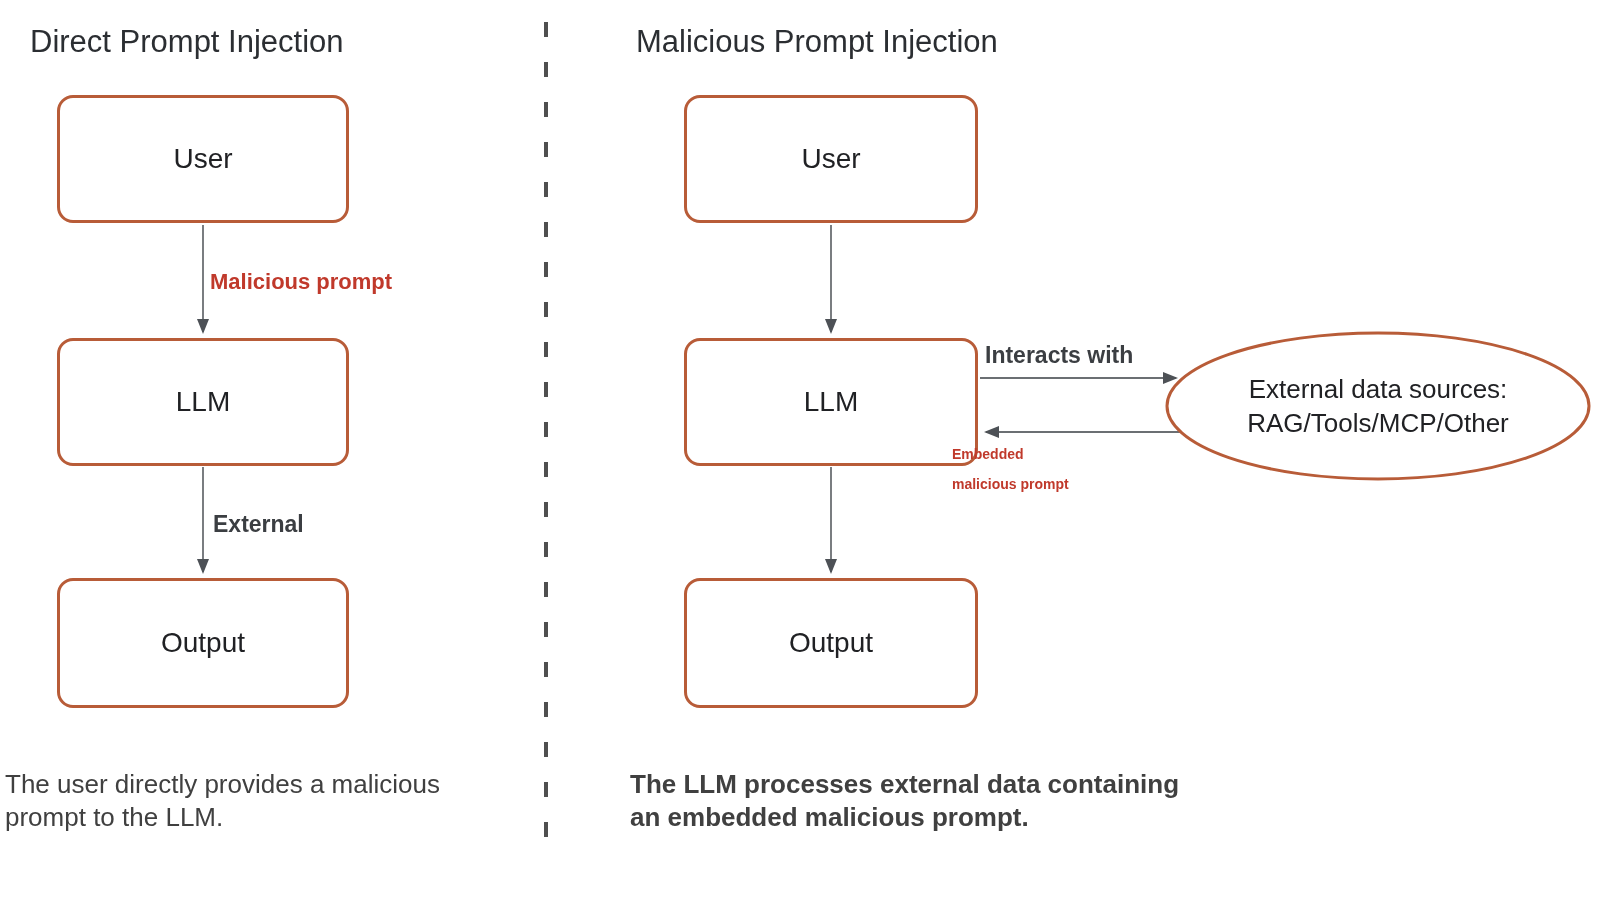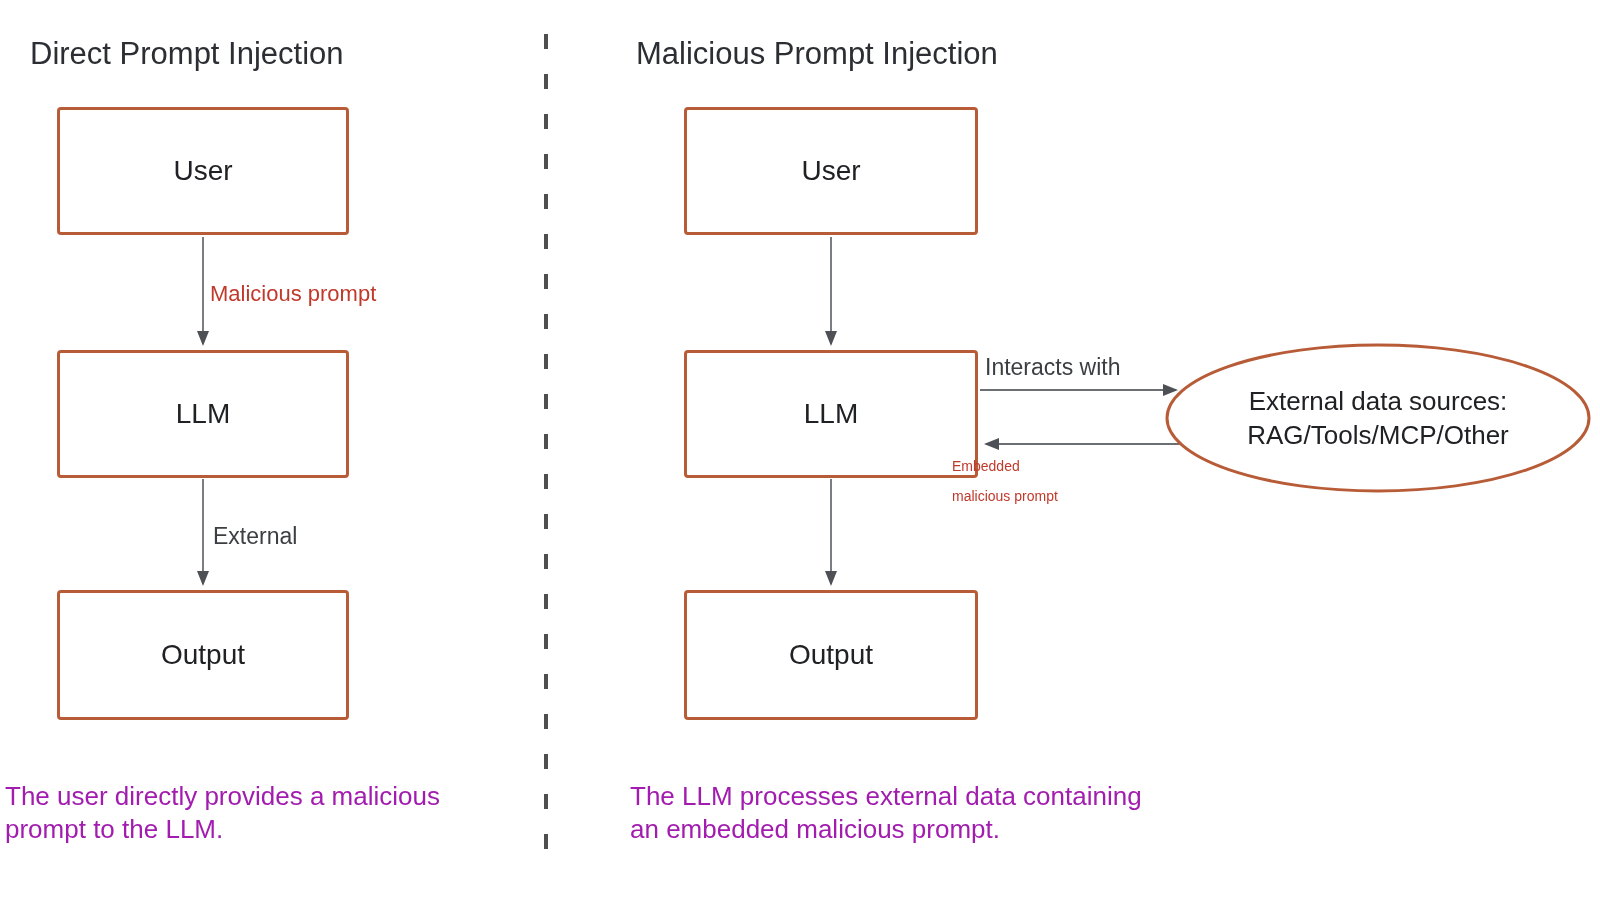--- a/index.html
+++ b/index.html
@@ -3,52 +3,53 @@
 <meta charset="utf-8">
 <style>
   html, body { margin: 0; padding: 0; }
   body {
     width: 1600px; height: 900px;
     background: #ffffff;
     font-family: "Liberation Sans", sans-serif;
     position: relative;
     overflow: hidden;
   }
-  .stage { position: absolute; left: 0; top: 12px; width: 1600px; height: 688px; }
+  .stage { position: absolute; left: 0; top: 0; width: 1600px; height: 688px; }
   svg.connectors { position: absolute; left: 0; top: 0; width: 1600px; height: 900px; }
 
   .panel-title {
     position: absolute;
     font-size: 31px;
     color: #2b2e32;
     white-space: nowrap;
   }
   .title-direct   { left: 30px;  top: 24px; }
   .title-indirect { left: 636px; top: 24px; }
 
   .node {
     position: absolute;
     border: 3px solid #b85c38;
-    border-radius: 4px;
+    border-radius: 16px;
     background: #ffffff;
     display: flex; align-items: center; justify-content: center;
     font-size: 28px; color: #202124;
     box-sizing: border-box;
   }
   .col-l { left: 57px;  width: 292px; }
   .col-r { left: 684px; width: 294px; }
   .row-user   { top: 95px;  height: 128px; }
   .row-llm    { top: 338px; height: 128px; justify-content: center; }
   .row-output { top: 578px; height: 130px; }
 
   .edge-label {
     position: absolute;
     font-size: 23px;
     color: #3b3e42;
     white-space: nowrap;
+    font-weight: bold;
   }
   .edge-label.red { color: #c0392b; }
   .lbl-malicious { left: 210px; top: 269px; font-size: 22px; }
   .lbl-response  { left: 213px; top: 511px; }
   .lbl-interacts { left: 985px; top: 342px; }
   .lbl-embedded  {
     left: 952px; top: 439px; width: 220px;
     text-align: left; font-size: 14px; line-height: 30px;
     white-space: normal;
   }
@@ -57,24 +58,24 @@
     position: absolute;
     left: 1166px; top: 333px; width: 424px; height: 146px;
     display: flex; flex-direction: column; align-items: center; justify-content: center;
     font-size: 26px; line-height: 34px; color: #202124;
     text-align: center;
   }
 
   .caption {
     position: absolute;
     font-size: 26px; line-height: 33px;
-    color: #a21caf;
+    color: #404040;
   }
   .caption-direct   { left: 5px;   top: 768px; width: 500px; }
-  .caption-indirect { left: 630px; top: 768px; width: 560px; }
+  .caption-indirect { left: 630px; top: 768px; width: 560px; font-weight: bold; }
 </style>
 </head>
 <body>
 
 <div class="stage">
 
   <svg class="connectors" viewBox="0 0 1600 900" xmlns="http://www.w3.org/2000/svg">
     <defs>
       <marker id="ah" markerWidth="18" markerHeight="16" refX="14" refY="7" orient="auto" markerUnits="userSpaceOnUse">
         <path d="M1,1 L16,7 L1,13 Z" fill="#4d5156"></path>

